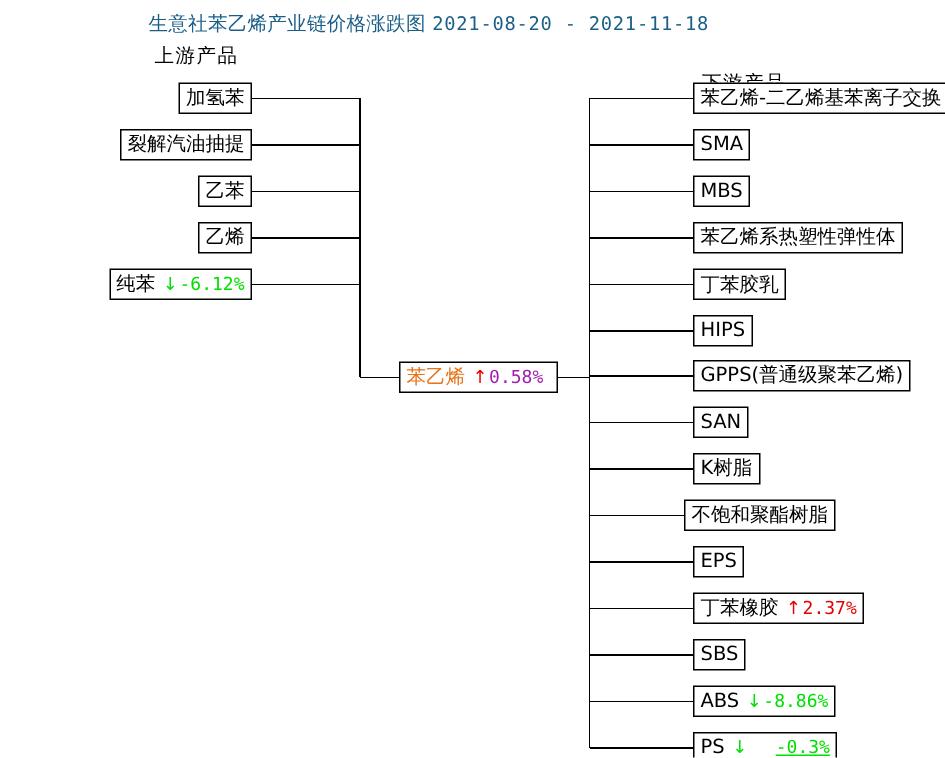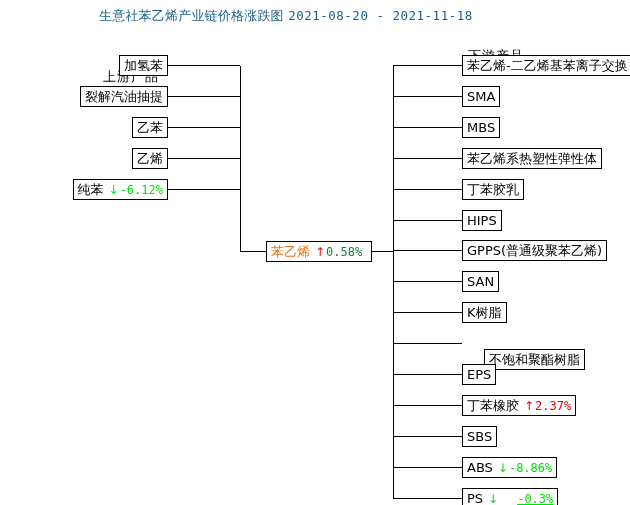--- a/index.html
+++ b/index.html
@@ -42,21 +42,21 @@
 
   
   .col-head {
     position: absolute;
     color: #000000;
     font-size: 13px;
     line-height: 16px;
     white-space: nowrap;
     letter-spacing: 1px;
   }
-  .col-head.up   { left: 103px; top: 30px; margin-top: 39px; }
+  .col-head.up   { left: 103px; top: 30px; }
   .col-head.down { left: 468px; top: 48px; text-decoration: underline; }
 
   
   #wires {
     position: absolute;
     left: 0; top: 0;
     width: 630px;
     height: 505px;
     pointer-events: none;
   }
@@ -91,21 +91,21 @@
 
   .chg.neg, .arrow.neg { color: #00e000; }
   .chg.pos, .arrow.pos { color: #e60000; }
 
   
   .node.center {
     border: 1px solid #000000;
     color: #e8731a;
   }
   .node.center .label { color: #e8731a; }
-  .node.center .chg   { color: #15803d; }
+  .node.center .chg   { color: #a21caf; }
   .node.center .arrow { color: #e60000; }
 </style>
 </head>
 <body>
 
 <div id="chart">
 
   <div class="title">
     <span>生意社苯乙烯产业链价格涨跌图</span>
     <span class="date">2021-08-20 - 2021-11-18</span>
@@ -150,21 +150,21 @@
       <div class="node up-col" style="top: 179px; right: 462px;"><span class="label">纯苯</span><span class="chg arrow neg">↓</span><span class="chg neg" style="margin-left: 1px;">-6.12%</span></div>
       <div class="node down-col" style="top: 55px; left: 462px;"><span class="label">苯乙烯-二乙烯基苯离子交换</span></div>
       <div class="node down-col" style="top: 86px; left: 462px;"><span class="label">SMA</span></div>
       <div class="node down-col" style="top: 117px; left: 462px;"><span class="label">MBS</span></div>
       <div class="node down-col" style="top: 148px; left: 462px;"><span class="label">苯乙烯系热塑性弹性体</span></div>
       <div class="node down-col" style="top: 179px; left: 462px; font-family: Liberation Serif, serif;"><span class="label">丁苯胶乳</span></div>
       <div class="node down-col" style="top: 210px; left: 462px;"><span class="label">HIPS</span></div>
       <div class="node down-col" style="top: 240px; left: 462px;"><span class="label">GPPS(普通级聚苯乙烯)</span></div>
       <div class="node down-col" style="top: 271px; left: 462px;"><span class="label">SAN</span></div>
       <div class="node down-col" style="top: 302px; left: 462px; text-align: right;"><span class="label">K树脂</span></div>
-      <div class="node down-col" style="top: 333px; left: 484px; margin-top: 16px;"><span class="label">不饱和聚酯树脂</span></div>
+      <div class="node down-col" style="top: 333px; left: 456px;"><span class="label">不饱和聚酯树脂</span></div>
       <div class="node down-col" style="top: 364px; left: 462px;"><span class="label">EPS</span></div>
       <div class="node down-col" style="top: 395px; left: 462px;"><span class="label">丁苯橡胶</span><span class="chg arrow pos">↑</span><span class="chg pos" style="margin-left: 1px;">2.37%</span></div>
       <div class="node down-col" style="top: 426px; left: 462px;"><span class="label">SBS</span></div>
       <div class="node down-col" style="top: 457px; left: 462px;"><span class="label">ABS</span><span class="chg arrow neg">↓</span><span class="chg neg" style="margin-left: 1px;">-8.86%</span></div>
       <div class="node down-col" style="top: 488px; left: 462px;"><span class="label">PS</span><span class="chg arrow neg">↓</span><span class="chg neg" style="margin-left: 19px; text-decoration: underline;">-0.3%</span></div>
     </div>
 
 </div>
 
 </body></html>

